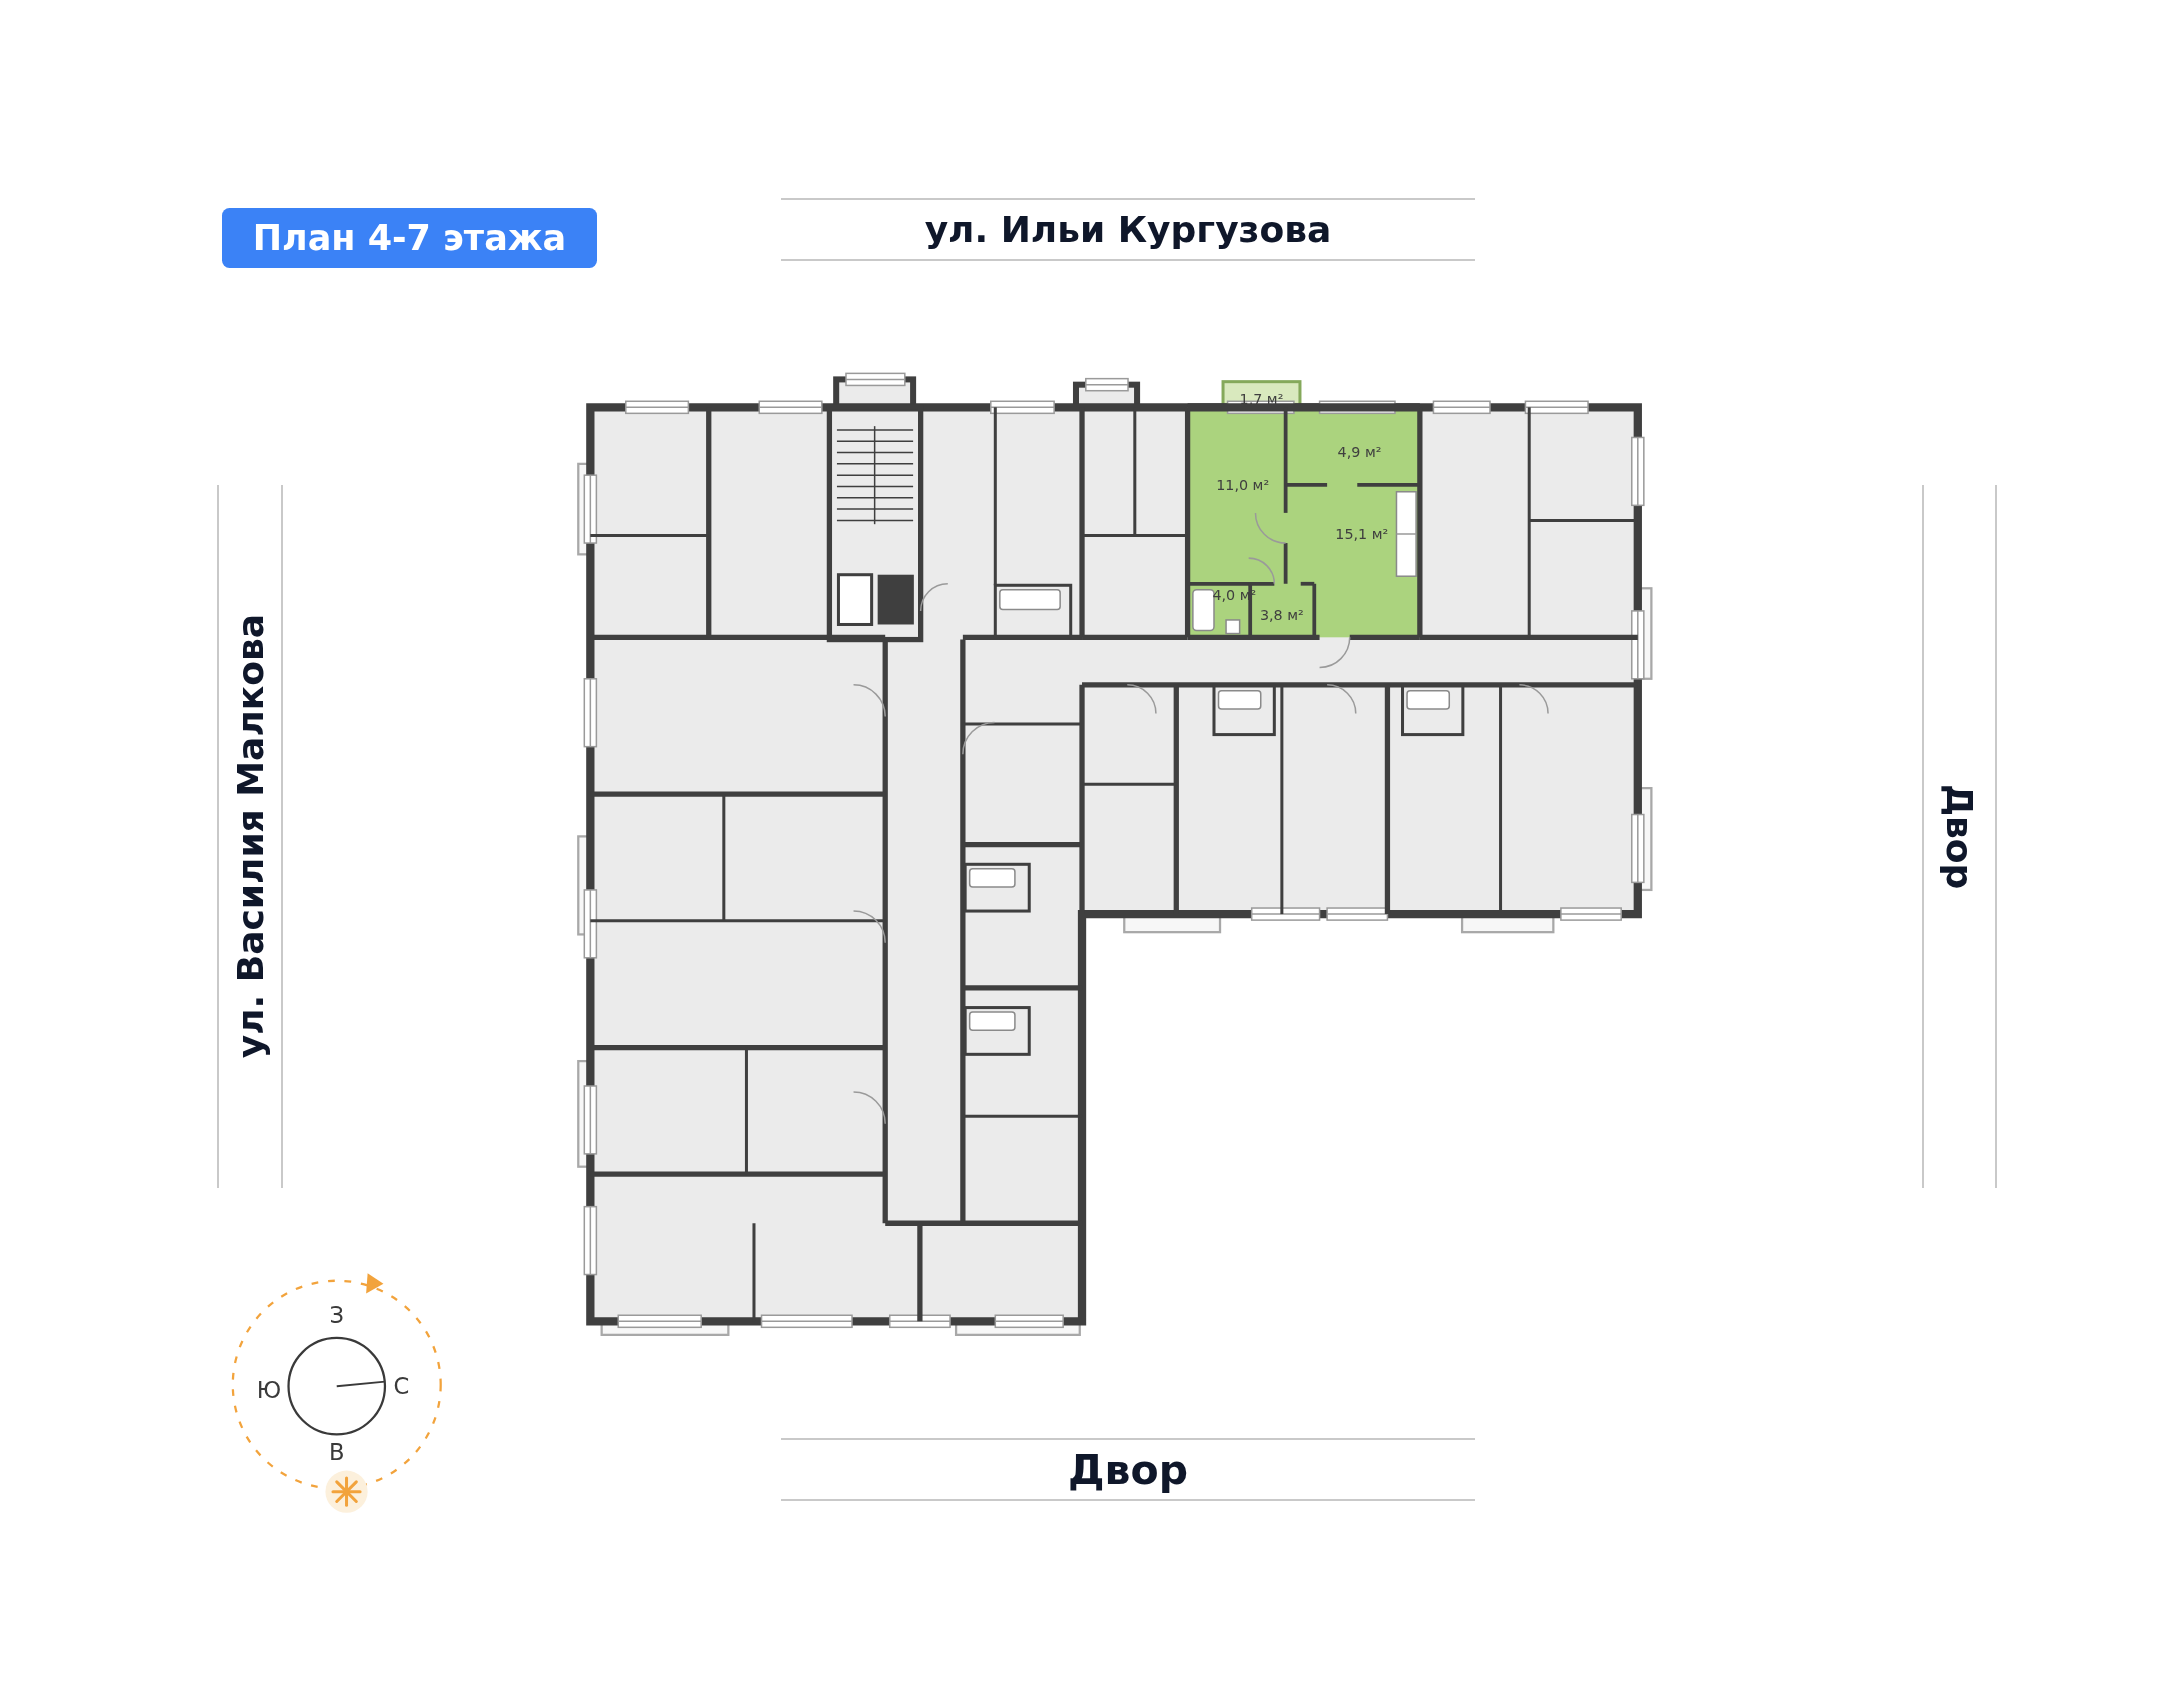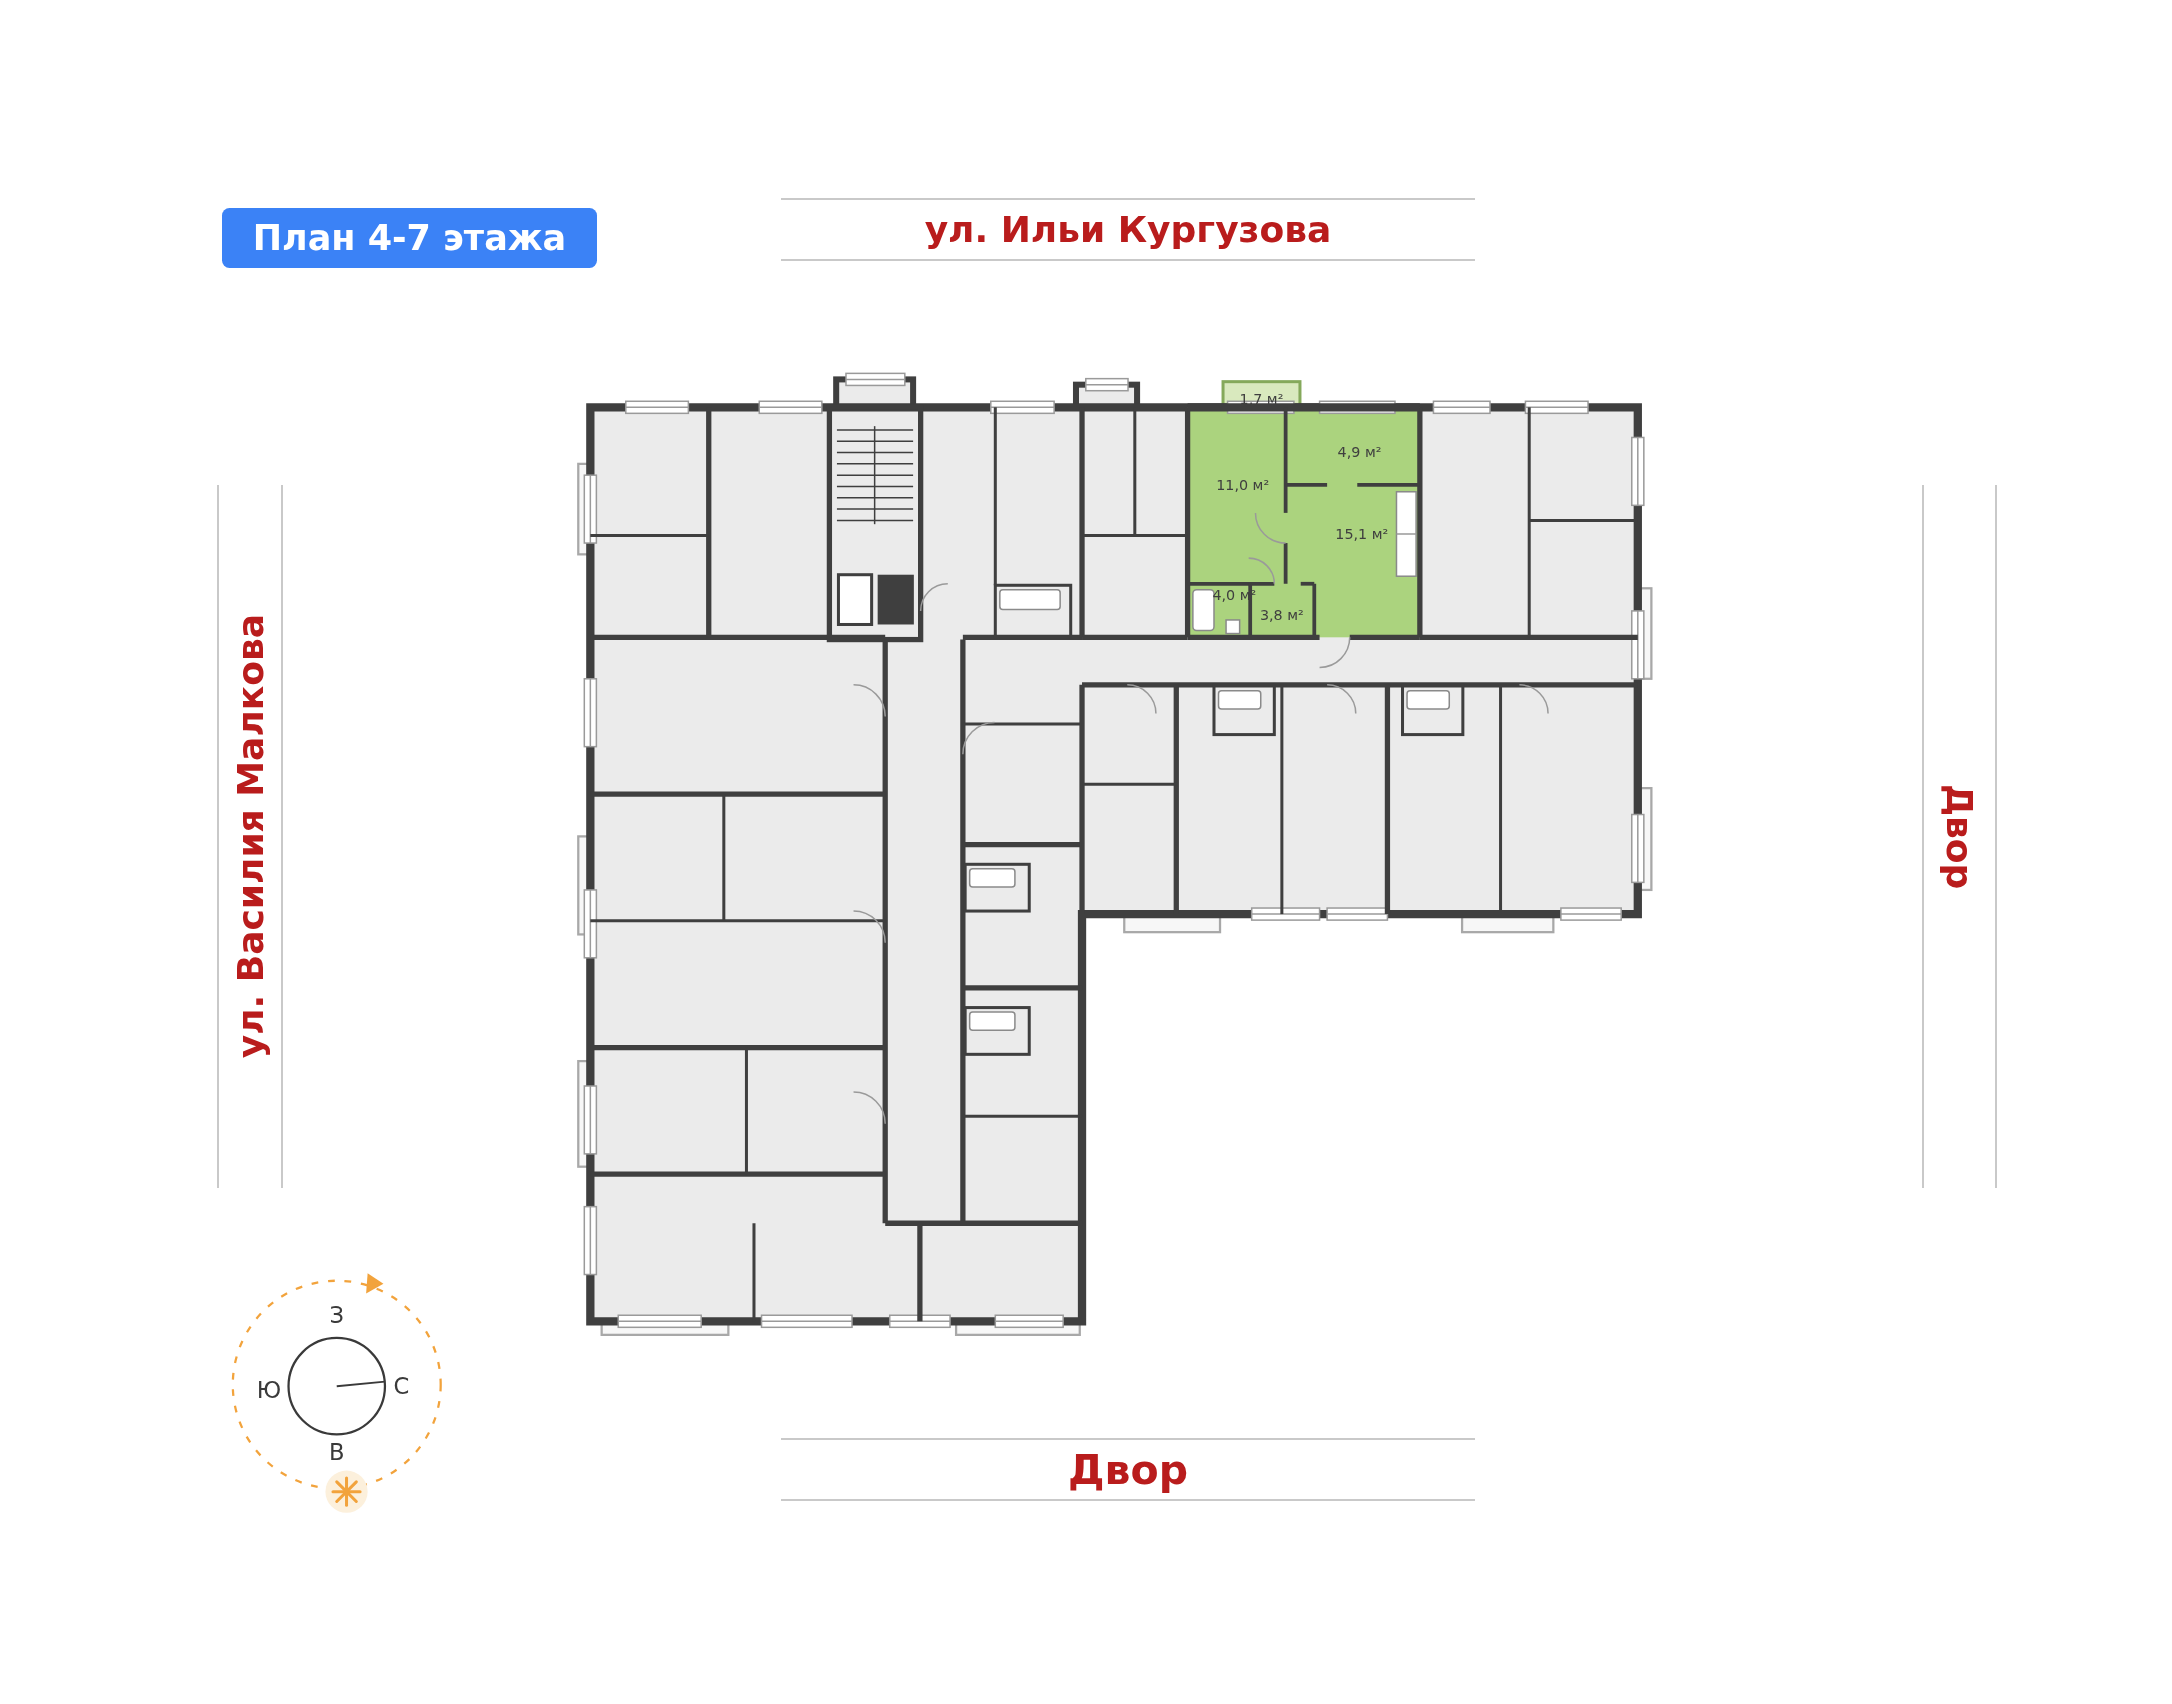--- a/index.html
+++ b/index.html
@@ -5,21 +5,21 @@
   html,body{margin:0;padding:0;background:#fff;}
   body{font-family:"DejaVu Sans","Liberation Sans",sans-serif;color:#3A3A3A;}
   .canvas{position:relative;width:2172px;height:1705px;background:#fff;overflow:hidden;}
   .abs{position:absolute;}
   .badge{position:absolute;left:222px;top:208px;width:375px;height:60px;background:#3b82f6;border-radius:7.5px;
          display:flex;align-items:center;justify-content:center;color:#fff;font-size:35px;font-weight:700;}
   .street-h{position:absolute;display:flex;flex-direction:column;justify-content:space-between;align-items:center;}
   .street-v{position:absolute;display:flex;flex-direction:row;justify-content:space-between;align-items:center;}
   .line-h{width:100%;height:2.3px;background:#C9C9C9;}
   .line-v{height:100%;width:2.3px;background:#C9C9C9;}
-  .street-label{font-size:36px;font-weight:600;color:#b91c1c;white-space:nowrap;}
+  .street-label{font-size:36px;font-weight:600;color:#0f172a;white-space:nowrap;}
   .street-label.big{font-size:41px;}
   .vtext{writing-mode:vertical-rl;}
   .vtext.flip{transform:rotate(180deg);}
   
   .wall{stroke:#3F3F3F;fill:none;}
   .win-r{fill:#fff;stroke:#9A9A9A;stroke-width:2;}
   .win-l{stroke:#9A9A9A;stroke-width:2;fill:none;}
   .fix{fill:#fff;stroke:#8A8A8A;stroke-width:2;}
   .pod{fill:none;stroke:#3F3F3F;stroke-width:4;}
   .arc{fill:none;stroke:#9A9A9A;stroke-width:2;}

